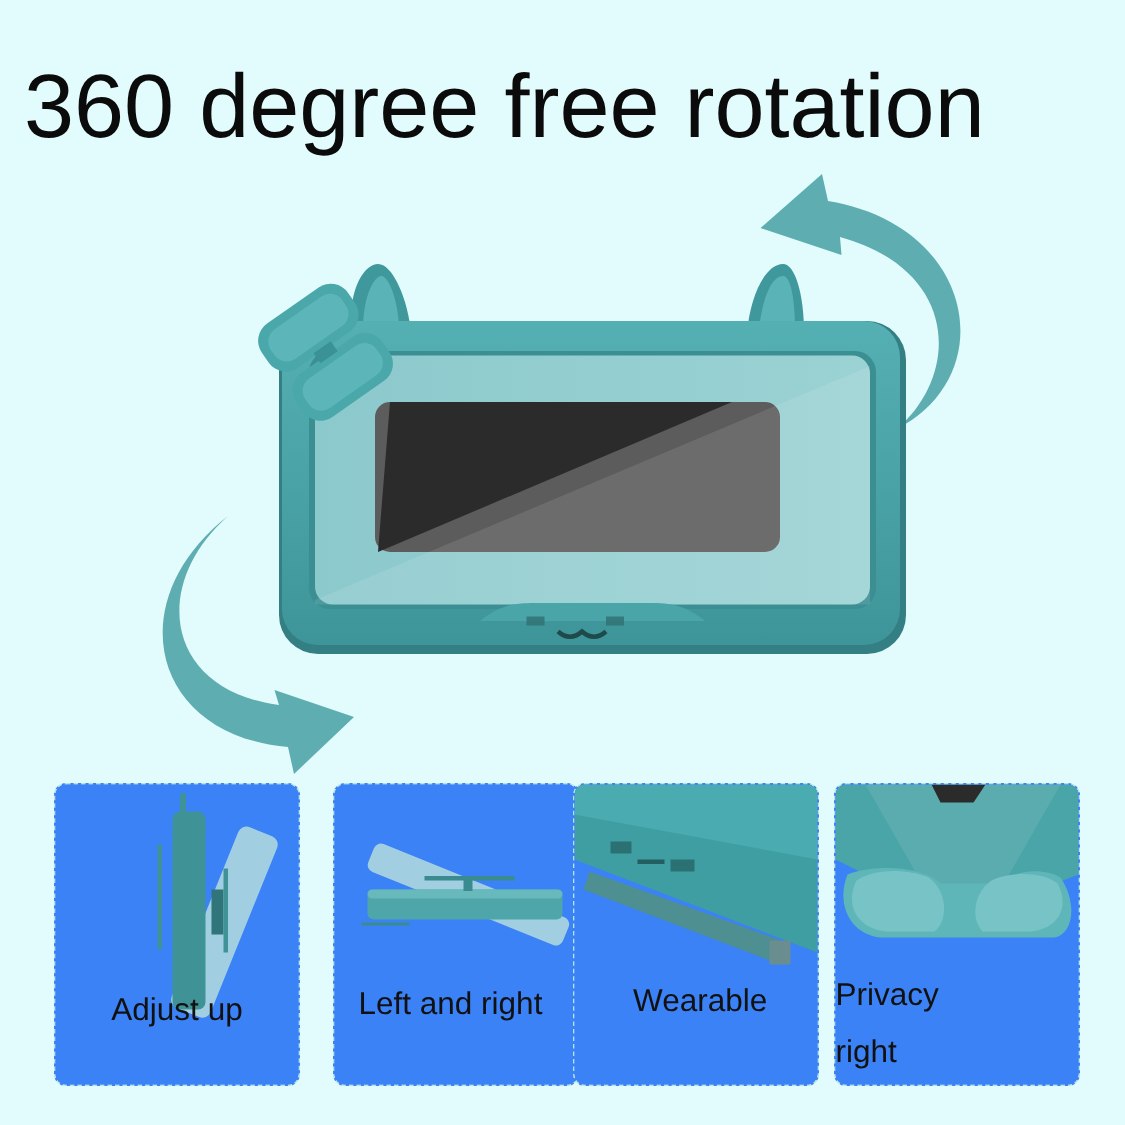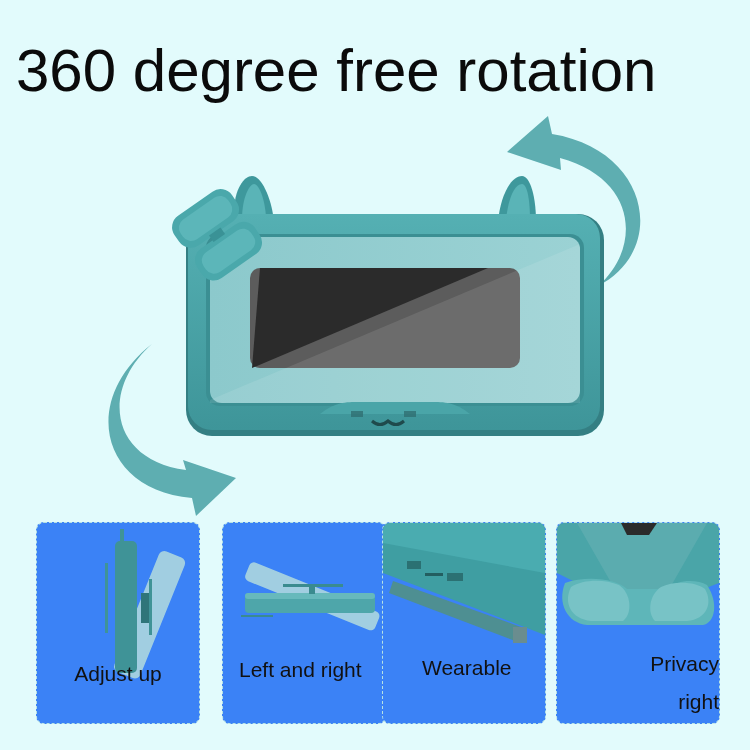--- a/index.html
+++ b/index.html
@@ -140,19 +140,19 @@
 
   <div class="card" style="left:520px;top:0;">
     <svg width="162" height="200">
       <path d="M0 0 L162 0 L162 60 L 110 80 L 60 80 L 0 50 Z" fill="#4aa5a8"></path>
       <path d="M20 0 L150 0 L110 70 L 60 70 Z" fill="#5bacaf"></path>
       <path d="M64 0 L 100 0 L 92 12 L 70 12 Z" fill="#2b2b2b"></path>
       <path d="M8 60 C 0 80, 10 100, 30 102 L 146 102 C 158 100, 162 80, 150 62 C 140 56, 120 56, 110 66 L 70 66 C 60 56, 30 52, 8 60 Z" fill="#5eb6b9"></path>
       <path d="M14 64 C 6 80, 14 96, 34 98 L 66 98 C 76 90, 74 70, 62 62 C 48 56, 26 56, 14 64 Z" fill="#78c3c6"></path>
       <path d="M148 66 C 156 80, 150 96, 130 98 L 98 98 C 90 90, 92 72, 104 64 C 116 58, 138 58, 148 66 Z" fill="#78c3c6"></path>
     </svg>
-    <div class="label" style="top:122px; text-align:right;">
+    <div class="label" style="top:122px; text-align:left;">
       <span>Privacy</span>
       <span>right</span>
     </div>
   </div>
 
 </div>
 
 </body></html>

